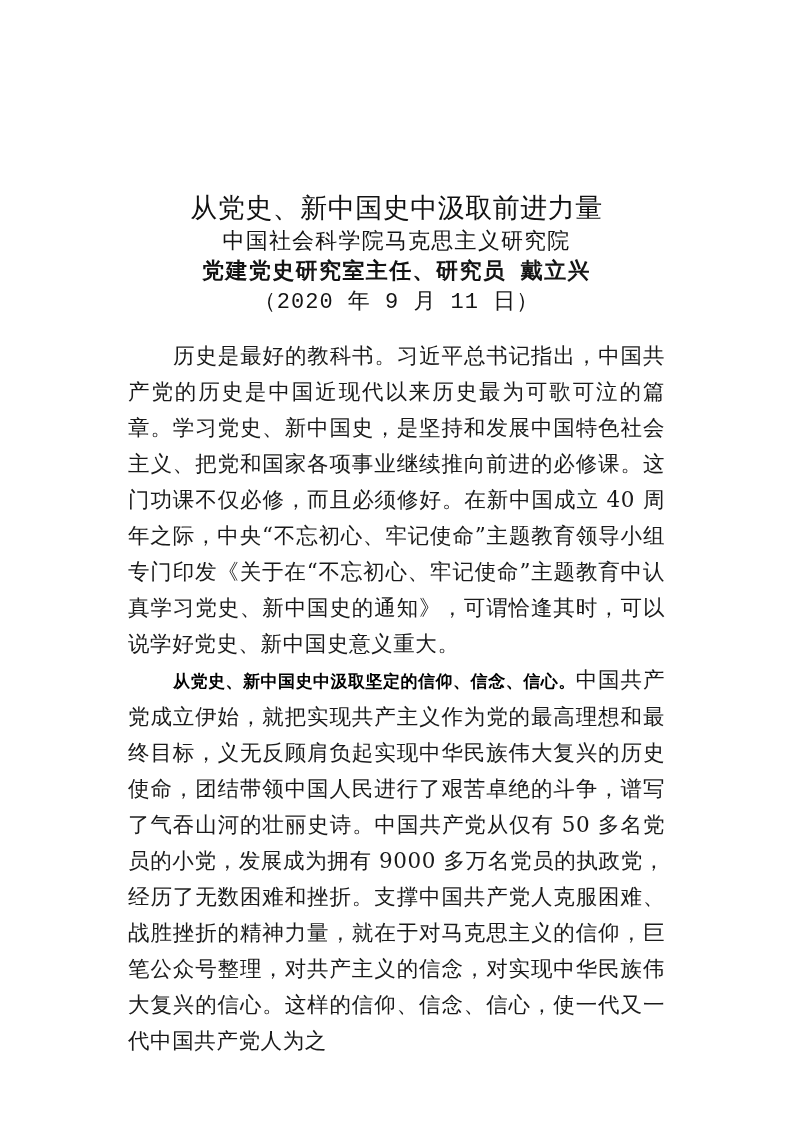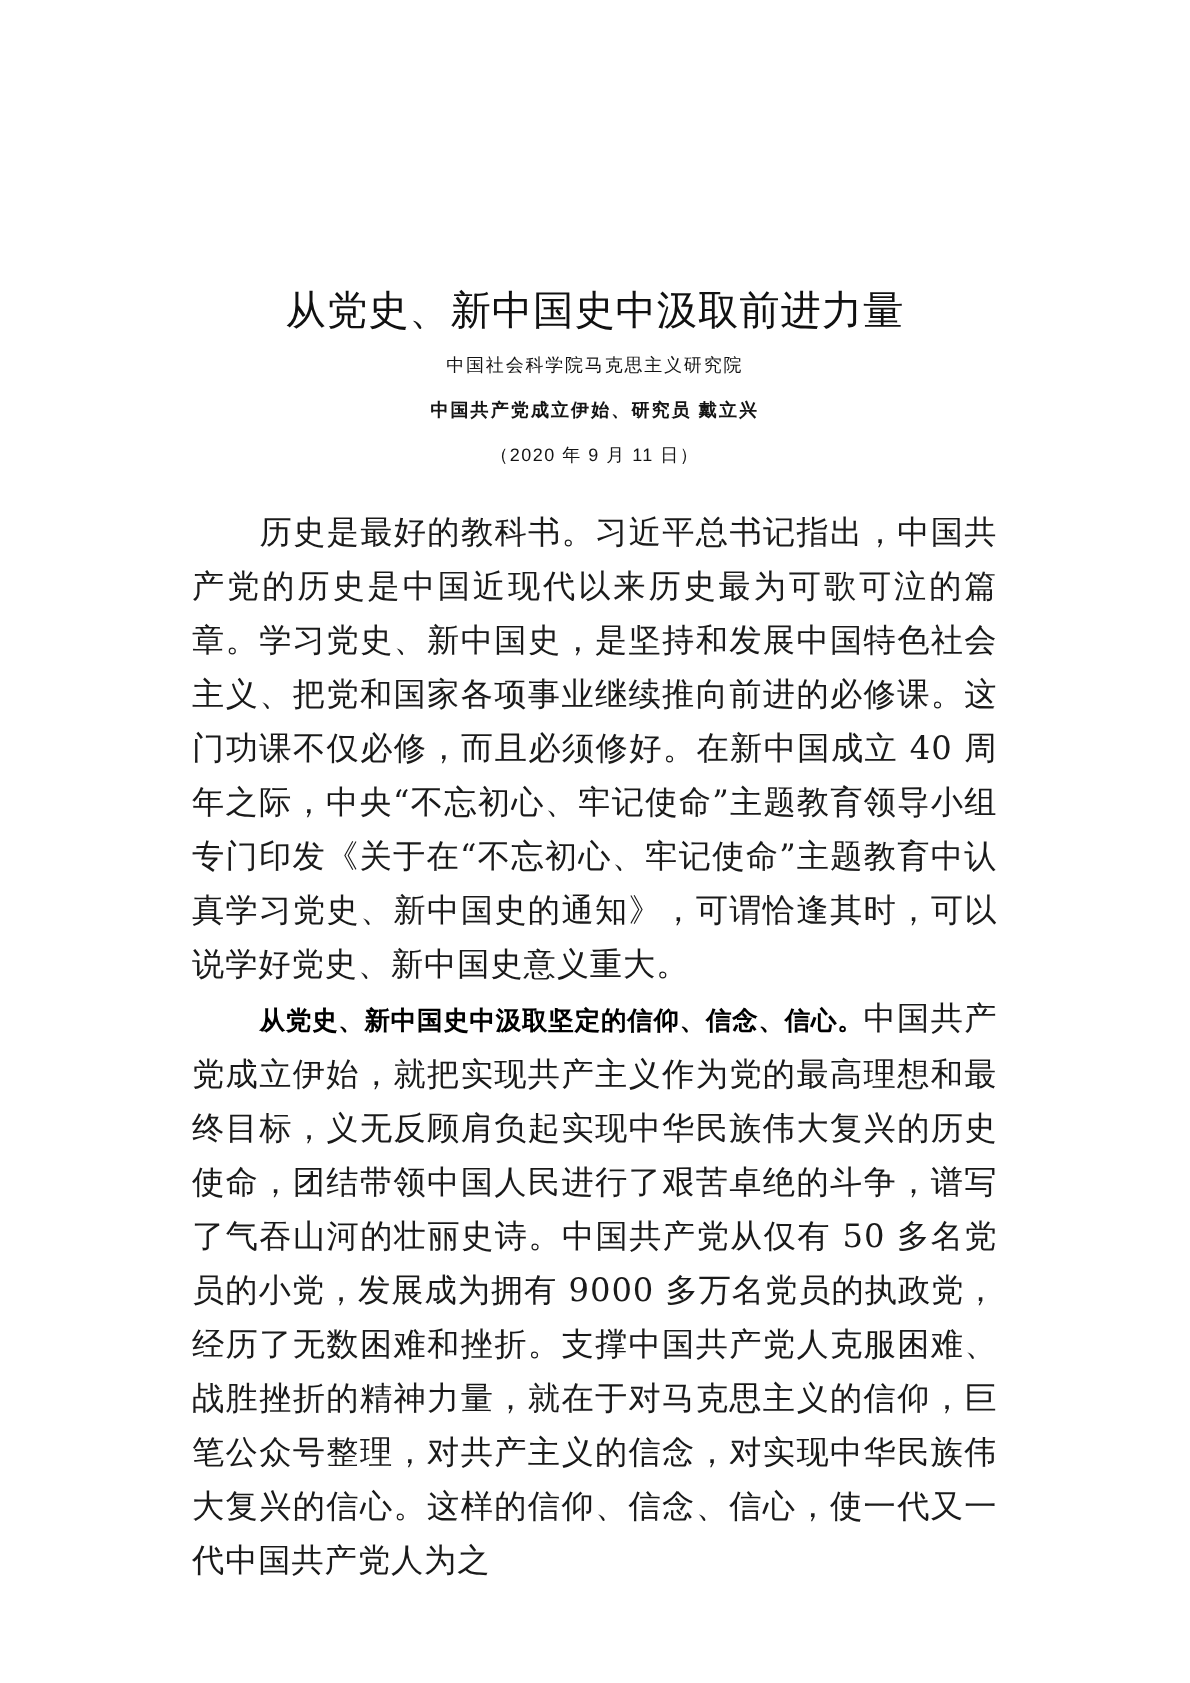--- a/index.html
+++ b/index.html
@@ -43,22 +43,22 @@
   }
 
   .byline {
     position: absolute;
     left: 128px;
     top: 228px;
     width: 537px;
     text-align: center;
   }
   .byline-line {
-    font-family: Liberation Sans, sans-serif;
-    font-size: 12px;
+    font-family: Liberation Mono, monospace;
+    font-size: 22px;
     line-height: 30px;
     letter-spacing: 1.2px;
     color: #141414;
     white-space: nowrap;
   }
   .byline-line.b1 { font-weight: 400; }
   .byline-line.b2 { font-weight: 600; letter-spacing: 1.4px; }
   .byline-line.b3 { font-weight: 400; letter-spacing: 1.0px; }
 
   
@@ -93,21 +93,21 @@
 </style>
 </head>
 <body>
 
 <div class="page">
 
   <h1 class="doc-title">从党史、新中国史中汲取前进力量</h1>
 
   <div class="byline">
     <div class="byline-line b1">中国社会科学院马克思主义研究院</div>
-    <div class="byline-line b2">中国共产党成立伊始、研究员 戴立兴</div>
+    <div class="byline-line b2">党建党史研究室主任、研究员 戴立兴</div>
     <div class="byline-line b3">（2020 年 9 月 11 日）</div>
   </div>
 
   <div class="body-area">
 
     <p class="para">
       <span>历史是最好的教科书。习近平总书记指出，中国共产党的历史是中国近现代以来历史最为可歌可泣的篇章。学习党史、新中国史，是坚持和发展中国特色社会主义、把党和国家各项事业继续推向前进的必修课。这门功课不仅必修，而且必须修好。在新中国成立 40 周年之际，中央“不忘初心、牢记使命”主题教育领导小组专门印发《关于在“不忘初心、牢记使命”主题教育中认真学习党史、新中国史的通知》，可谓恰逢其时，可以说学好党史、新中国史意义重大。</span>
     </p>
 
     <p class="para">

